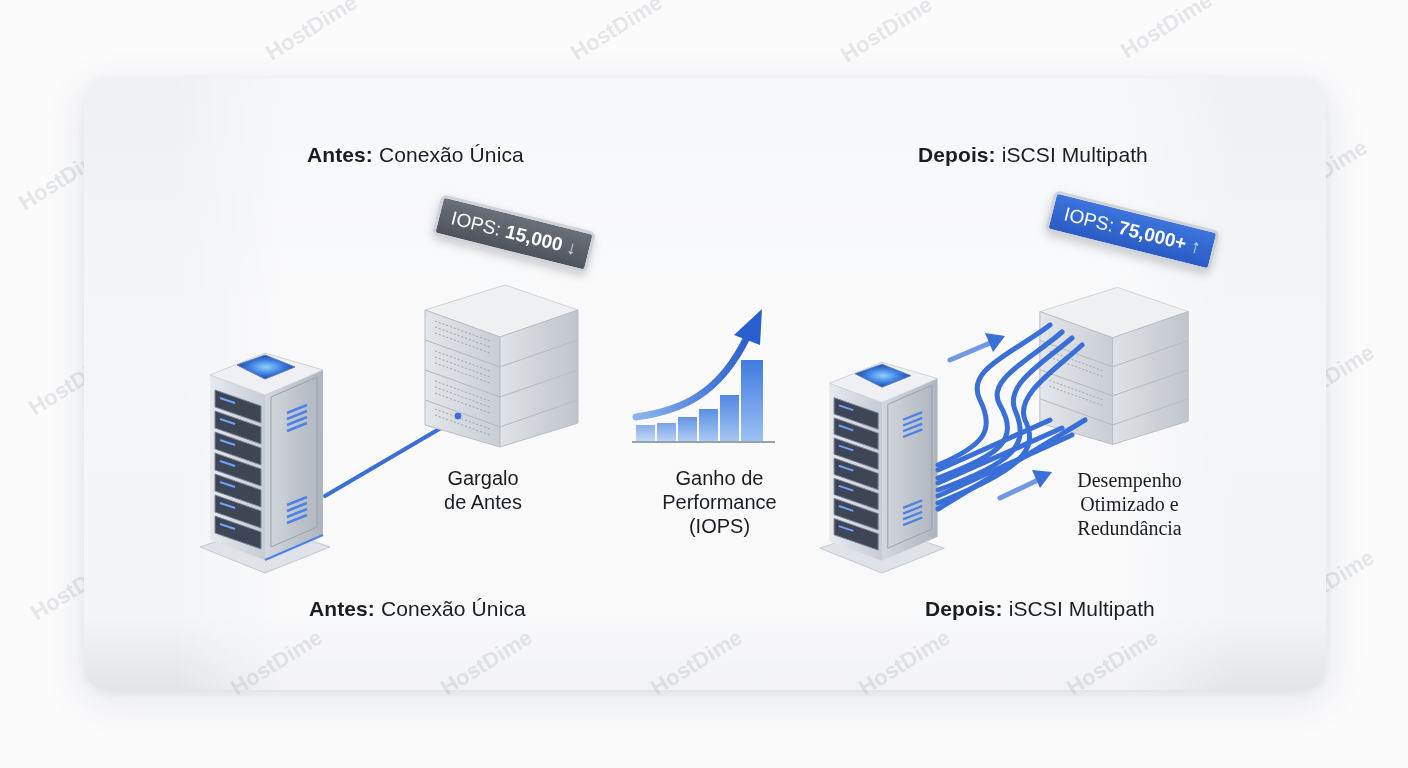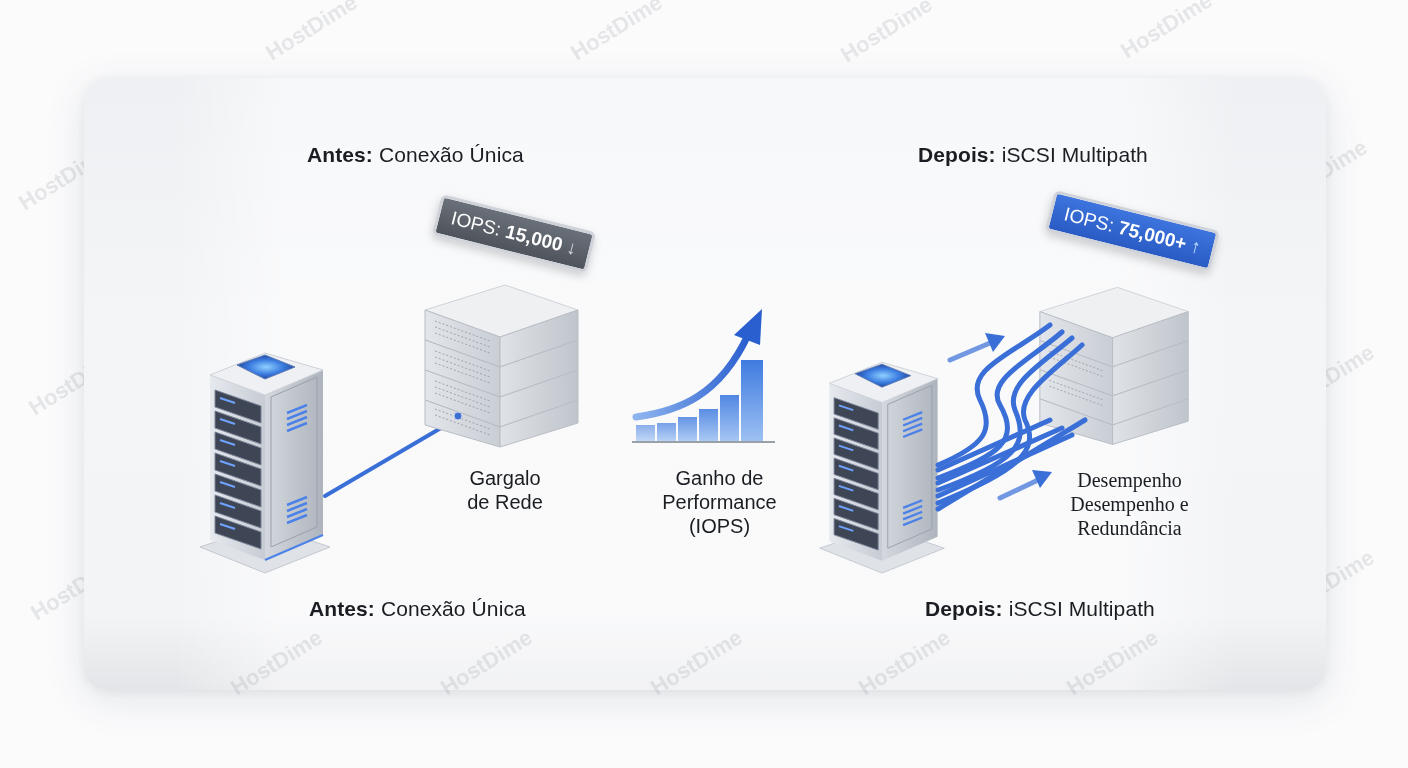--- a/index.html
+++ b/index.html
@@ -175,23 +175,23 @@
   </g>
   <circle cx="38" cy="141" r="4" fill="#3a6fd8" stroke="#cdd6e8"></circle>
 </svg>
 
 <div class="badge" style="left:442px;top:194px;background:linear-gradient(180deg,#6a7079,#4f545c);">
   <span class="lbl">IOPS:</span>
   <span>15,000</span>
   <span style="color:#d6d9de;">↓</span>
 </div>
 
-<div class="label" style="left:455px;top:466px;width:100px;">
+<div class="label" style="left:433px;top:466px;width:100px;">
   <div>Gargalo</div>
-  <div>de Rede</div>
+  <div>de Antes</div>
 </div>
 
 <svg style="left:630px;top:305px;" width="150" height="145" viewBox="0 0 150 145">
   <defs>
     <linearGradient id="bar" x1="0" y1="0" x2="0" y2="1">
         <stop offset="0" stop-color="#3f7be0"></stop>
         <stop offset="1" stop-color="#9cc0f2"></stop>
       </linearGradient>
     <linearGradient id="arr" x1="0" x2="1">
         <stop offset="0" stop-color="#8fb5ef"></stop>
@@ -293,15 +293,15 @@
 </svg>
 
 <div class="badge" style="left:1055px;top:190px;background:linear-gradient(180deg,#3d74dd,#2a5bc4);">
   <span class="lbl">IOPS:</span>
   <span>75,000+</span>
   <span style="color:#bfe0ff;">↑</span>
 </div>
 
 <div class="label" style="left:1052px;top:468px;width:155px;font-family:Liberation Serif, serif;">
   <div>Desempenho</div>
-  <div>Desempenho e</div>
+  <div>Otimizado e</div>
   <div>Redundância</div>
 </div>
 
 </body></html>

